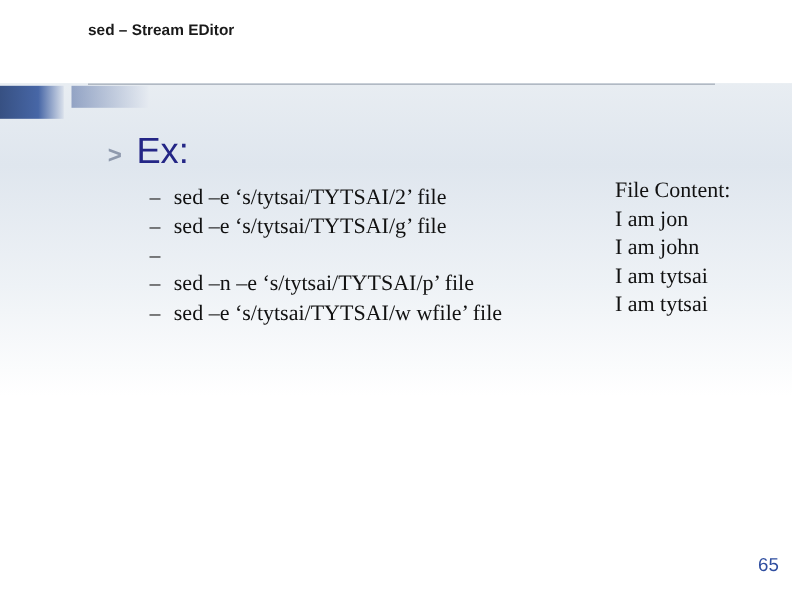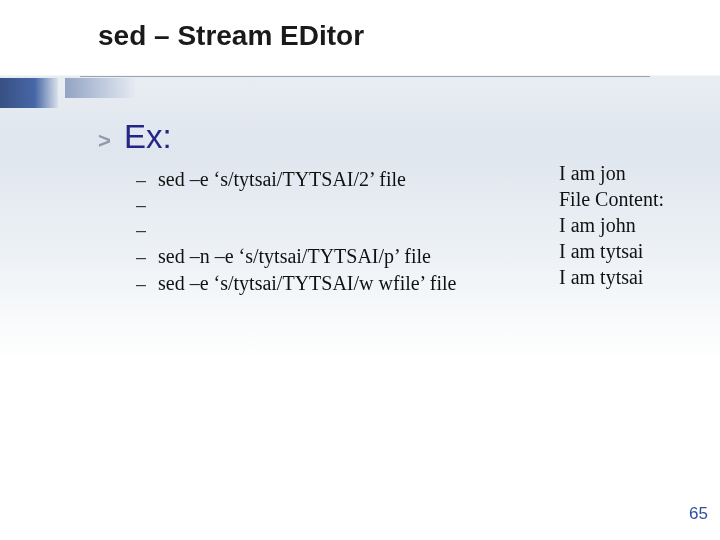--- a/index.html
+++ b/index.html
@@ -52,24 +52,23 @@
     right: 70px;
     top: 76px;
     height: 1px;
     background: #9aa3b0;
   }
   .title {
     position: absolute;
     left: 80px;
     top: 18px;
     font-weight: bold;
-    font-size: 28px;
+    font-size: 14px;
     color: #1a1a1a;
     line-height: 1.3;
-    margin-left: 18px;
   }
   .title .line2 {
     padding-left: 44px;
     color: #242686;
   }
   .body {
     position: absolute;
     left: 98px;
     top: 118px;
     right: 50px;
@@ -154,37 +153,38 @@
 
     <div class="columns">
 
       <div class="cmds">
         <div class="cmd-row">
           <span class="dash">–</span>
           <span class="cmd-text">sed –e ‘s/tytsai/TYTSAI/2’ file</span>
         </div>
         <div class="cmd-row">
           <span class="dash">–</span>
+          <span class="cmd-text">sed –e ‘s/tytsai/TYTSAI/g’ file</span>
         </div>
         <div class="cmd-row">
           <span class="dash">–</span>
         </div>
         <div class="cmd-row">
           <span class="dash">–</span>
           <span class="cmd-text">sed –n –e ‘s/tytsai/TYTSAI/p’ file</span>
         </div>
         <div class="cmd-row">
           <span class="dash">–</span>
           <span class="cmd-text">sed –e ‘s/tytsai/TYTSAI/w wfile’ file</span>
         </div>
       </div>
 
       <div class="filebox">
+        <div>File Content:</div>
         <div>I am jon</div>
-        <div>File Content:</div>
         <div>I am john</div>
         <div>I am tytsai</div>
         <div>I am tytsai</div>
       </div>
 
     </div>
   </div>
 
   <div class="pagenum">65</div>
 

